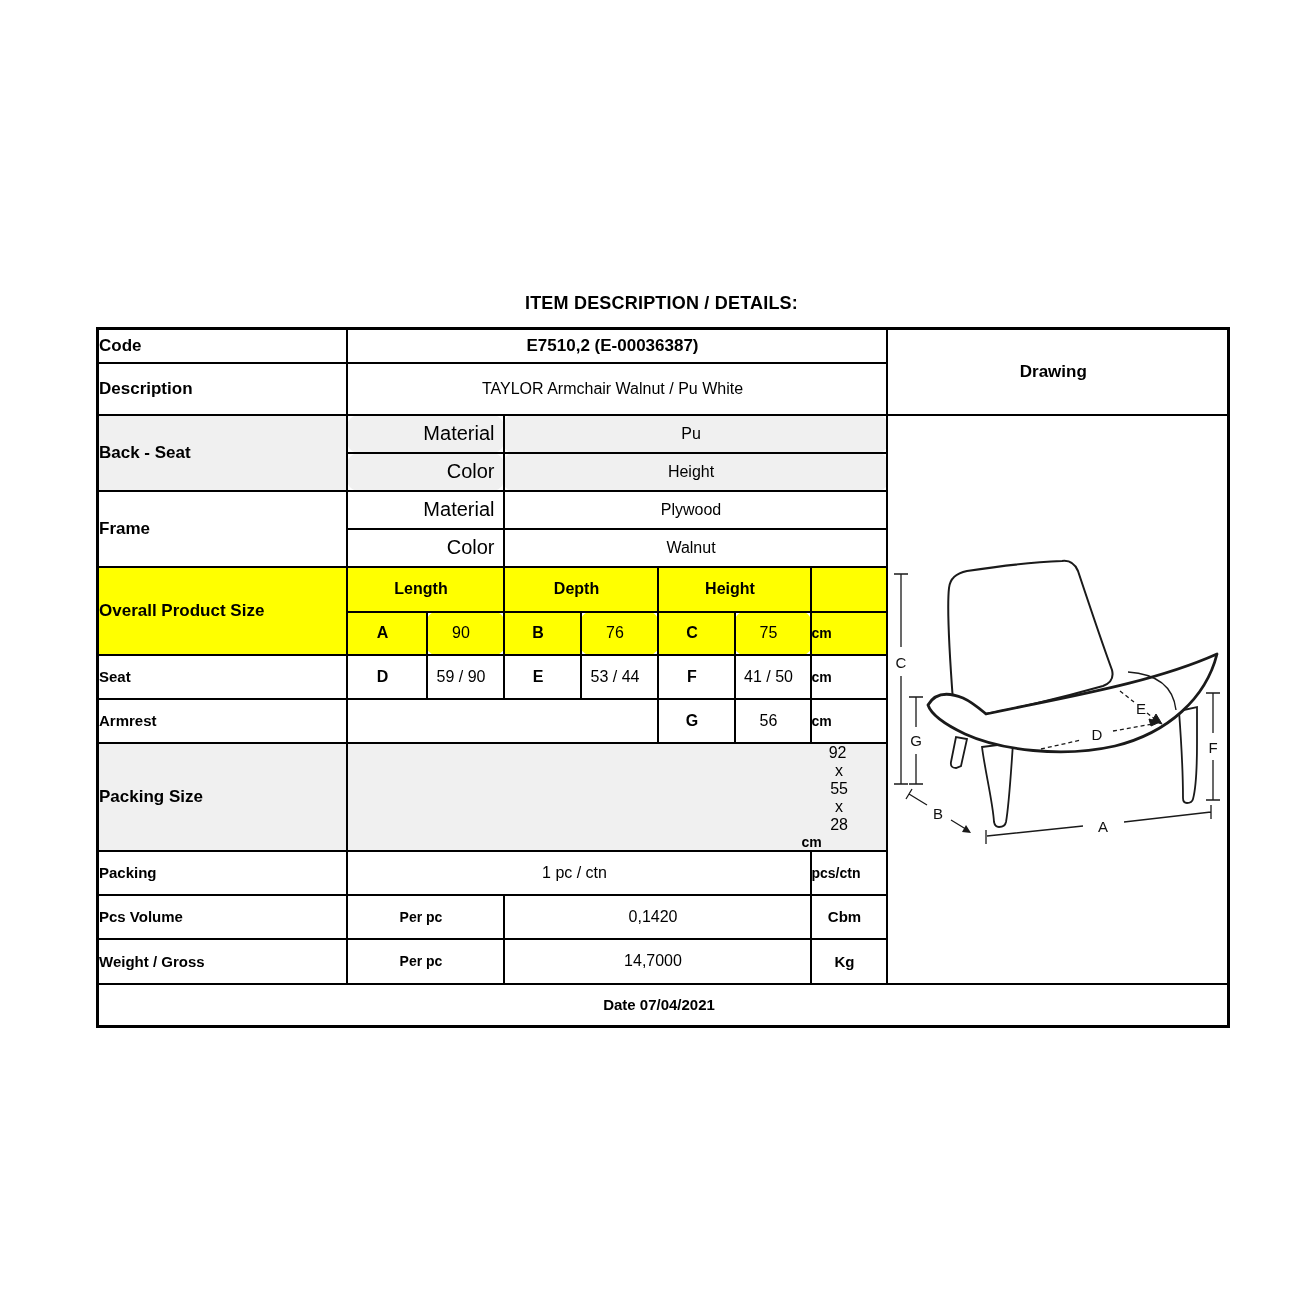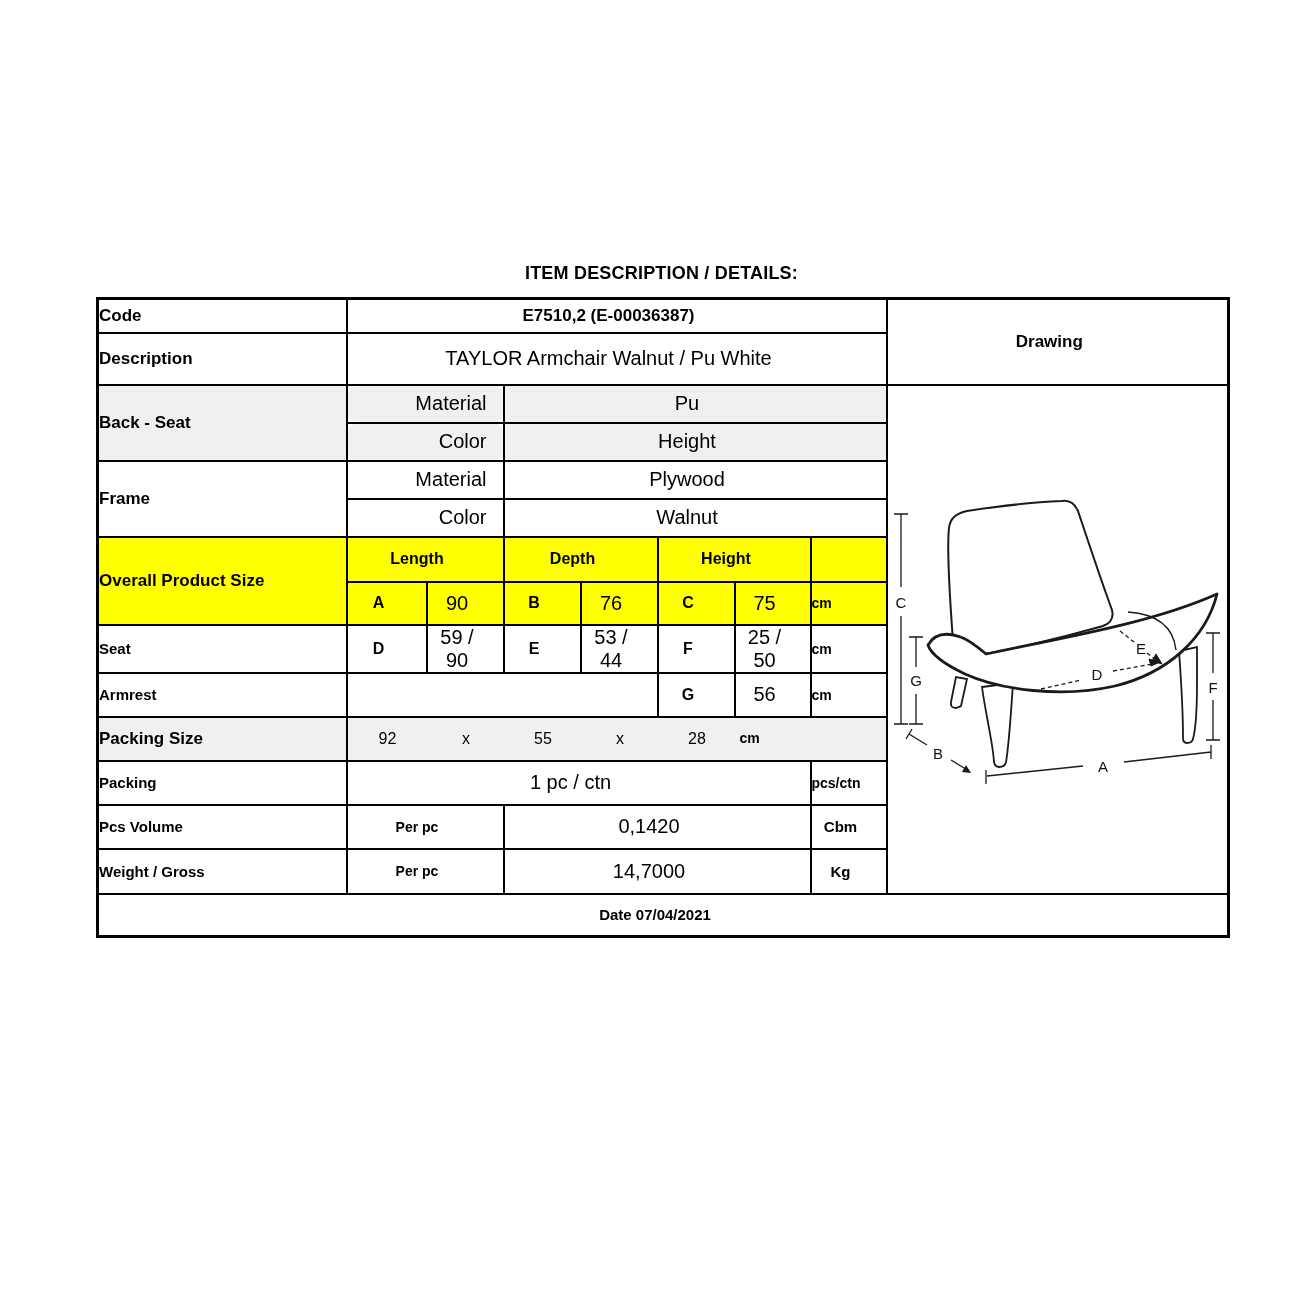--- a/index.html
+++ b/index.html
@@ -1,34 +1,34 @@
 <!DOCTYPE html>
 <html><head>
 <meta charset="utf-8">
 <style>
   html,body{margin:0;padding:0;background:#ffffff;}
   .page{position:relative;width:1300px;height:1300px;background:#fff;
         font-family:"Liberation Sans",sans-serif;color:#000;}
-  .sheet{position:absolute;left:96px;top:263px;width:1131px;}
+  .sheet{position:absolute;left:96px;top:293px;width:1131px;}
   .title{text-align:center;font-size:18px;font-weight:bold;letter-spacing:.2px;margin:0 0 13px 0;}
   table.spec{border-collapse:collapse;table-layout:fixed;width:1131px;border:3px solid #000;}
-  table.spec td{border:2px solid #000;padding:0 16px 0 0;vertical-align:middle;overflow:hidden;}
+  table.spec td{border:2px solid #000;padding:0 8px 0 0;vertical-align:middle;overflow:hidden;}
   td.lbl{font-weight:bold;font-size:17px;padding-left:6px;text-align:left;}
   td.lbl-sm{font-weight:bold;font-size:15px;padding-left:6px;text-align:left;margin-top:48px;}
   td.sub{font-size:20px;padding-left:6px;text-align:right;border-radius:12px;}
-  td.val{font-size:20px;text-align:center;}
+  td.val{font-size:16px;text-align:center;border-radius:9px;}
   td.valb{font-size:17px;font-weight:bold;text-align:center;}
   td.key{font-size:16px;font-weight:bold;text-align:center;}
   td.hdr{font-size:16px;font-weight:bold;text-align:center;}
   td.unit{font-size:14px;font-weight:bold;text-align:left;padding-left:4px;}
   td.unit-lg{font-size:15px;font-weight:bold;text-align:center;padding-left:5px;}
   td.per{font-size:14px;font-weight:bold;text-align:center;}
   .gray{background:#f0f0f0;}
   .yellow{background:#ffff00;}
-  .packrow{display:flex;align-items:flex-start;font-size:16px;}
+  .packrow{display:flex;align-items:flex-end;font-size:16px;flex-direction:column;}
   .packrow span{flex:none;text-align:center;}
   .packrow .u{font-size:14px;font-weight:bold;text-align:left;padding-left:4px;}
   td.datecell{font-size:15px;font-weight:bold;text-align:center;margin-top:12px;}
   td.drawhdr{font-size:17px;font-weight:bold;text-align:center;vertical-align:middle;}
   td.drawbody{vertical-align:top;padding:0;}
   .dimtxt{font-size:15px;font-family:"Liberation Sans",sans-serif;fill:#111;}
 </style>
 </head>
 <body>
 
@@ -153,21 +153,21 @@
         <td class="unit yellow">cm</td>
       </tr>
 
       <tr style="height:44px">
         <td class="lbl-sm">Seat</td>
         <td class="key">D</td>
         <td class="val">59 / 90</td>
         <td class="key">E</td>
         <td class="val">53 / 44</td>
         <td class="key">F</td>
-        <td class="val">25 / 50</td>
+        <td class="val">41 / 50</td>
         <td class="unit">cm</td>
       </tr>
 
       <tr style="height:44px">
         <td class="lbl-sm">Armrest</td>
         <td colspan="4"></td>
         <td class="key">G</td>
         <td class="val">56</td>
         <td class="unit">cm</td>
       </tr>

